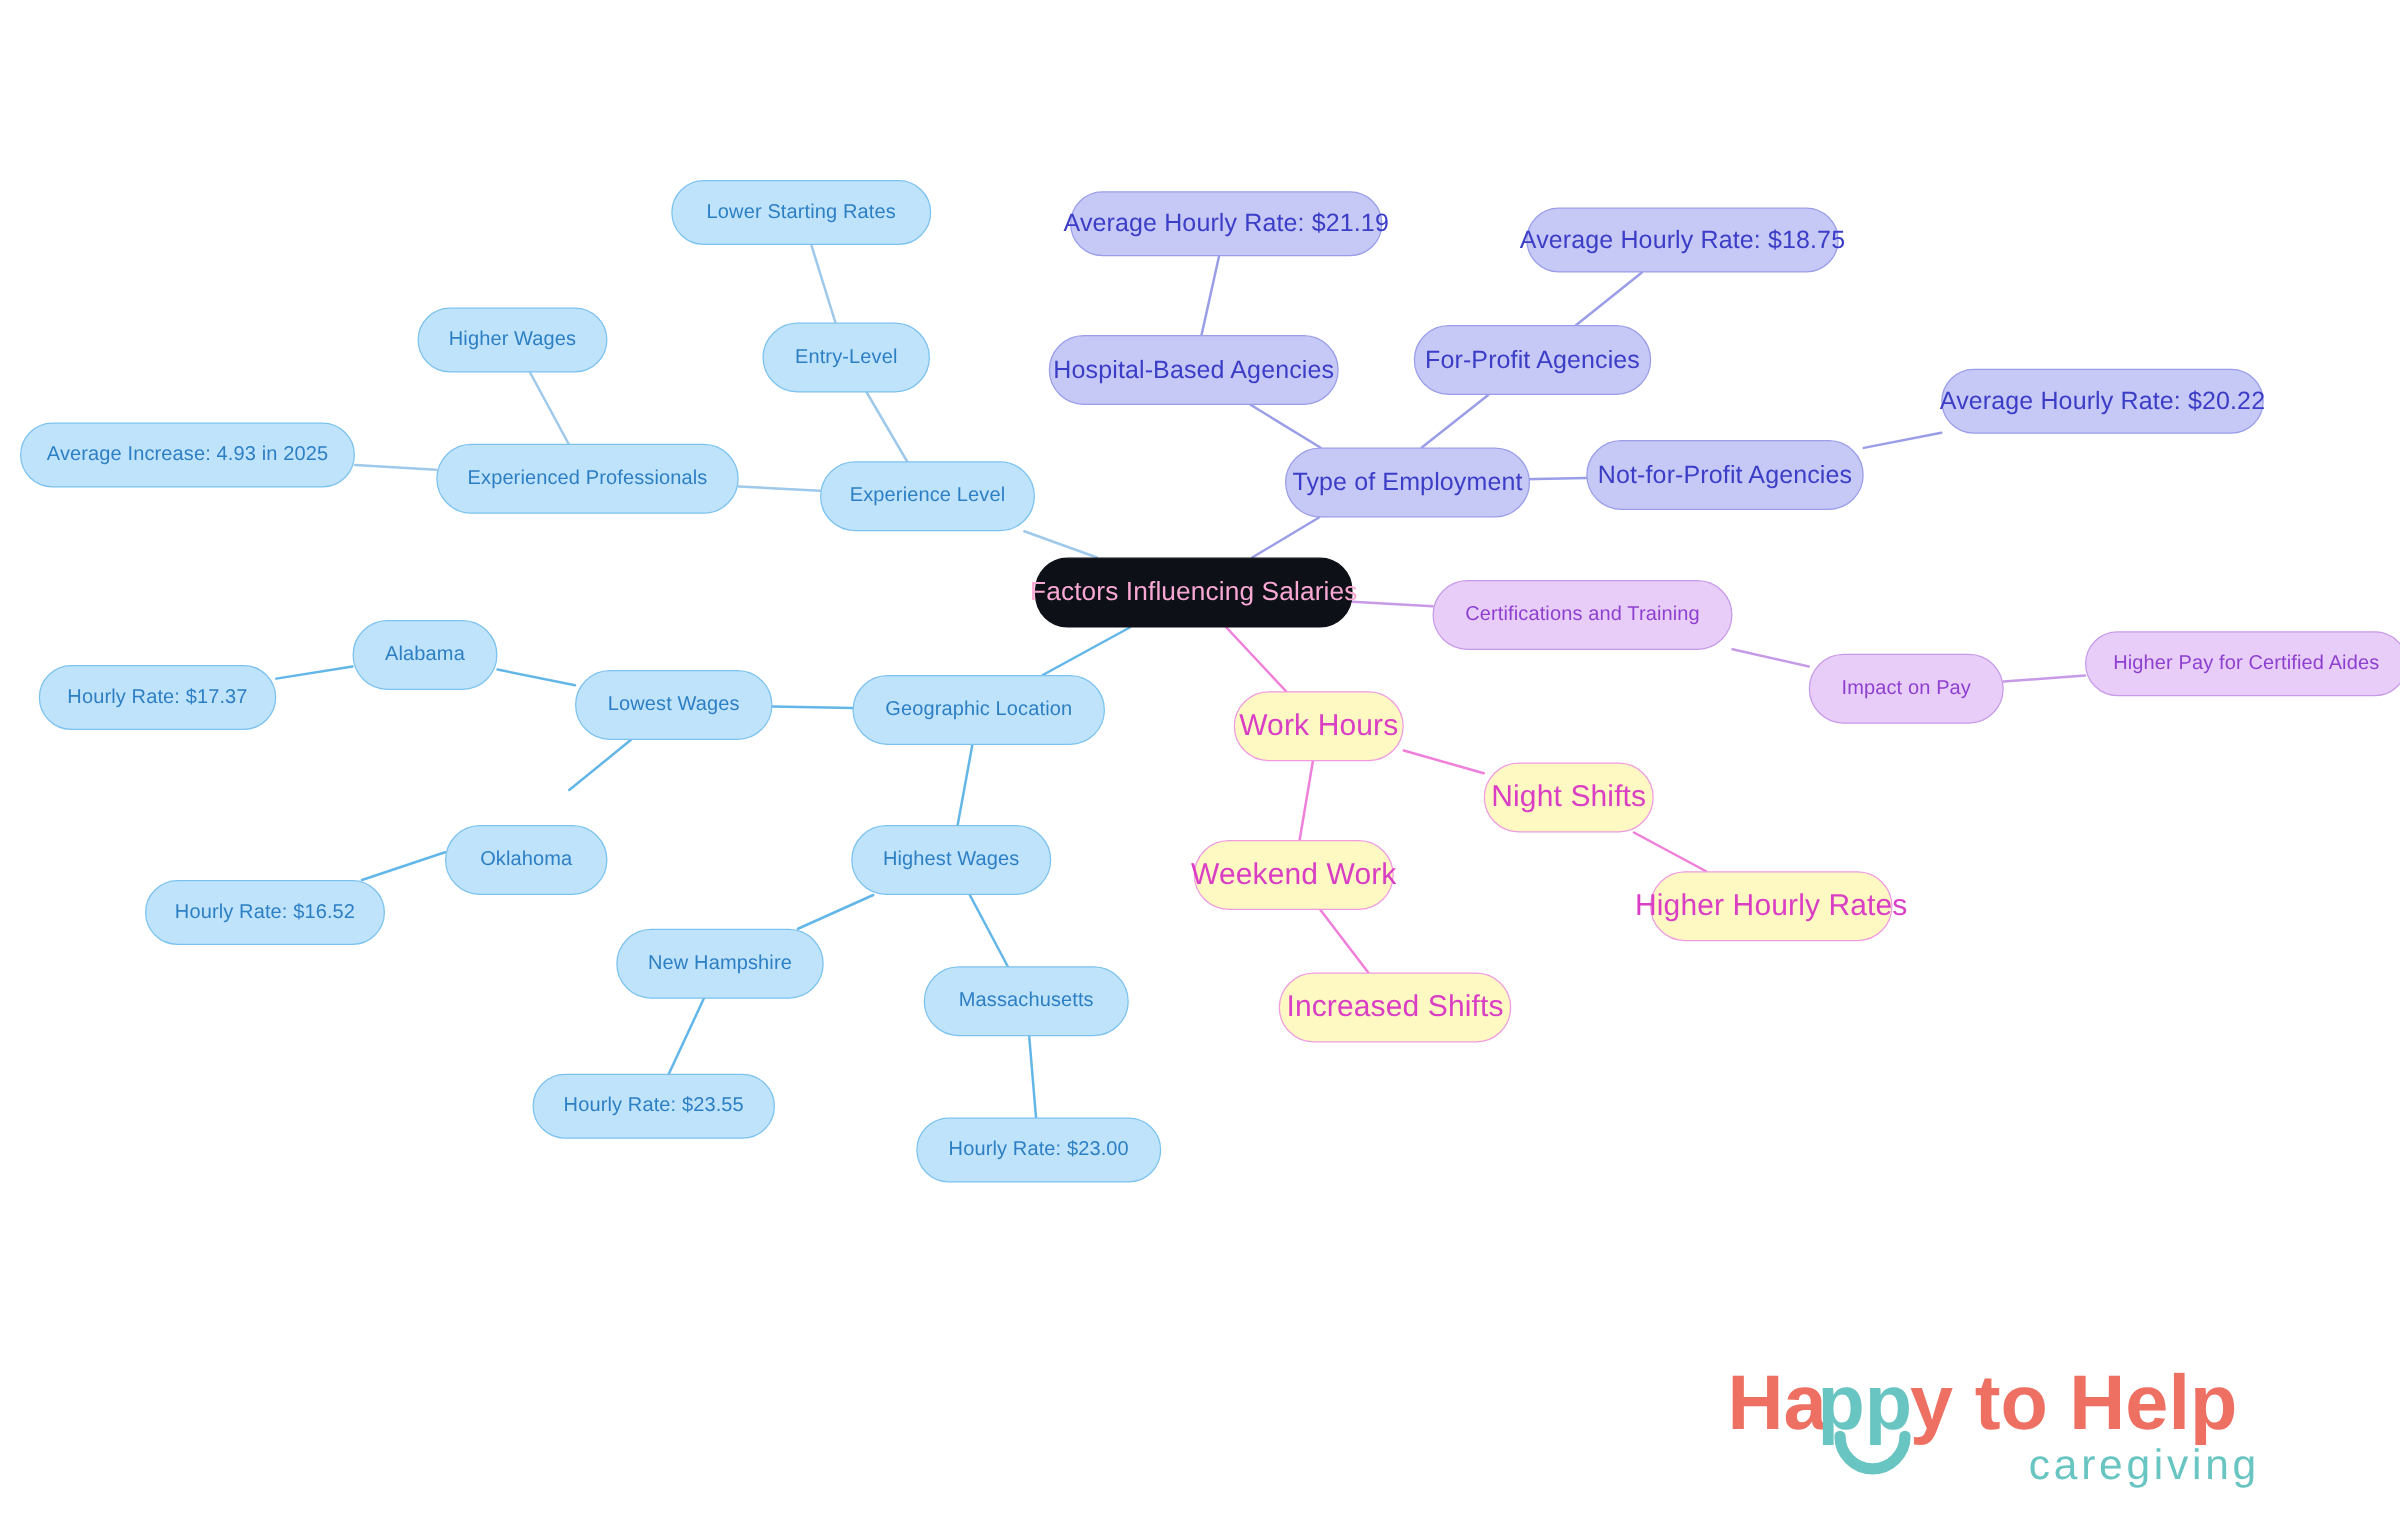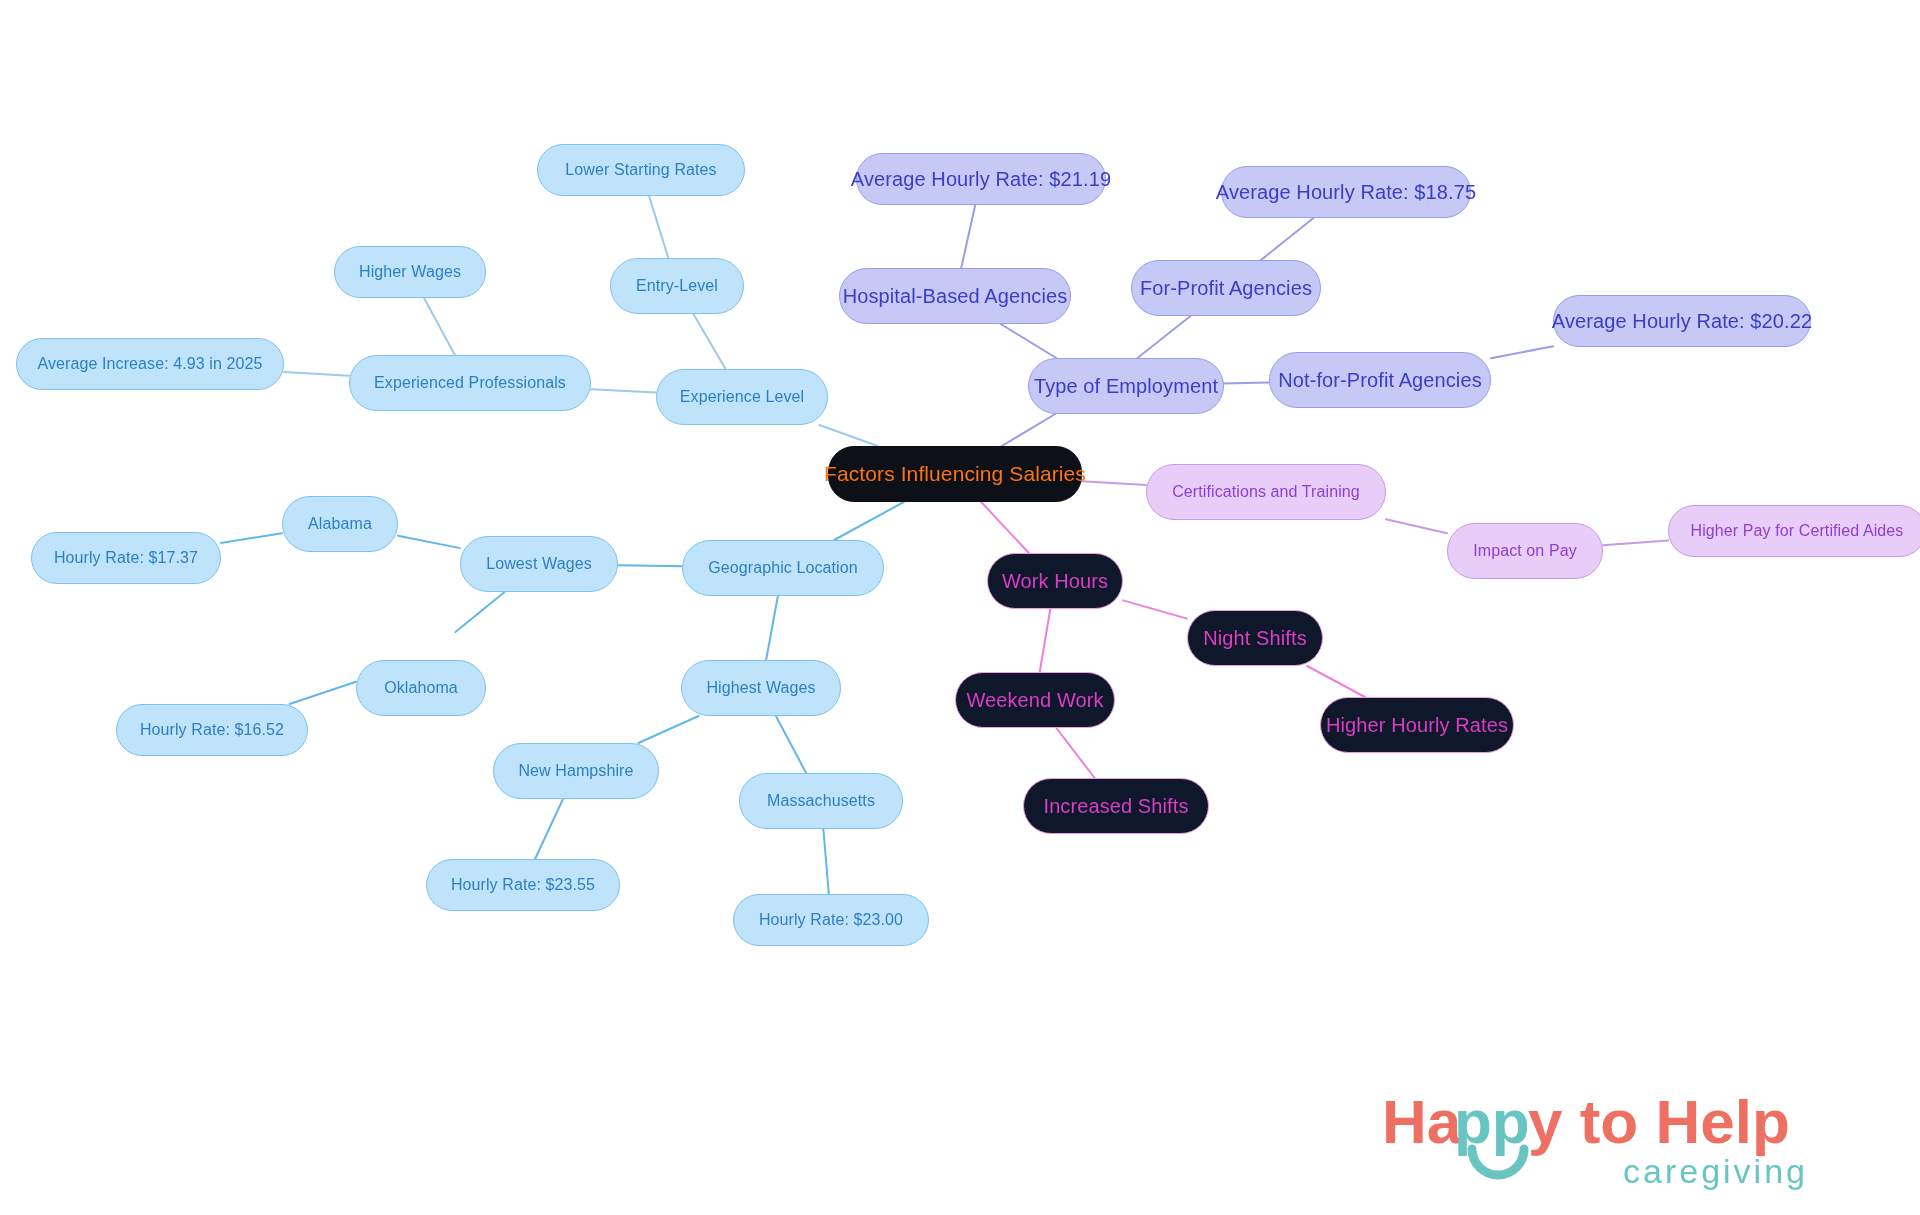--- a/index.html
+++ b/index.html
@@ -39,21 +39,21 @@
     border-style: solid;
     border-width: 1.5px;
     white-space: nowrap;
     letter-spacing: 0.1px;
     line-height: 1.1;
     transform: translate(-50%, -50%);
   }
   .node.root {
     background: #0d1017;
     border-color: #0d1017;
-    color: #f97316;
+    color: #f9a8d4;
     font-size: 21px;
     border-radius: 26px;
   }
   .node.blue {
     background: #bfe3fb;
     border-color: #7cc2ef;
     color: #2d7fc4;
     font-size: 16px;
   }
   .node.lavender {
@@ -62,24 +62,24 @@
     color: #3b3dc6;
     font-size: 20px;
   }
   .node.violet {
     background: #e7cdf7;
     border-color: #c79ae8;
     color: #8e3fd0;
     font-size: 16px;
   }
   .node.pink {
-    background: #0f172a;
+    background: #fef9c3;
     border-color: #f09ae0;
     color: #d93ec4;
-    font-size: 20px;
+    font-size: 24px;
   }
   #brand-logo {
     position: absolute;
     right: 44px;
     bottom: 18px;
     width: 500px;
     height: 120px;
   }
 </style>
 </head>

